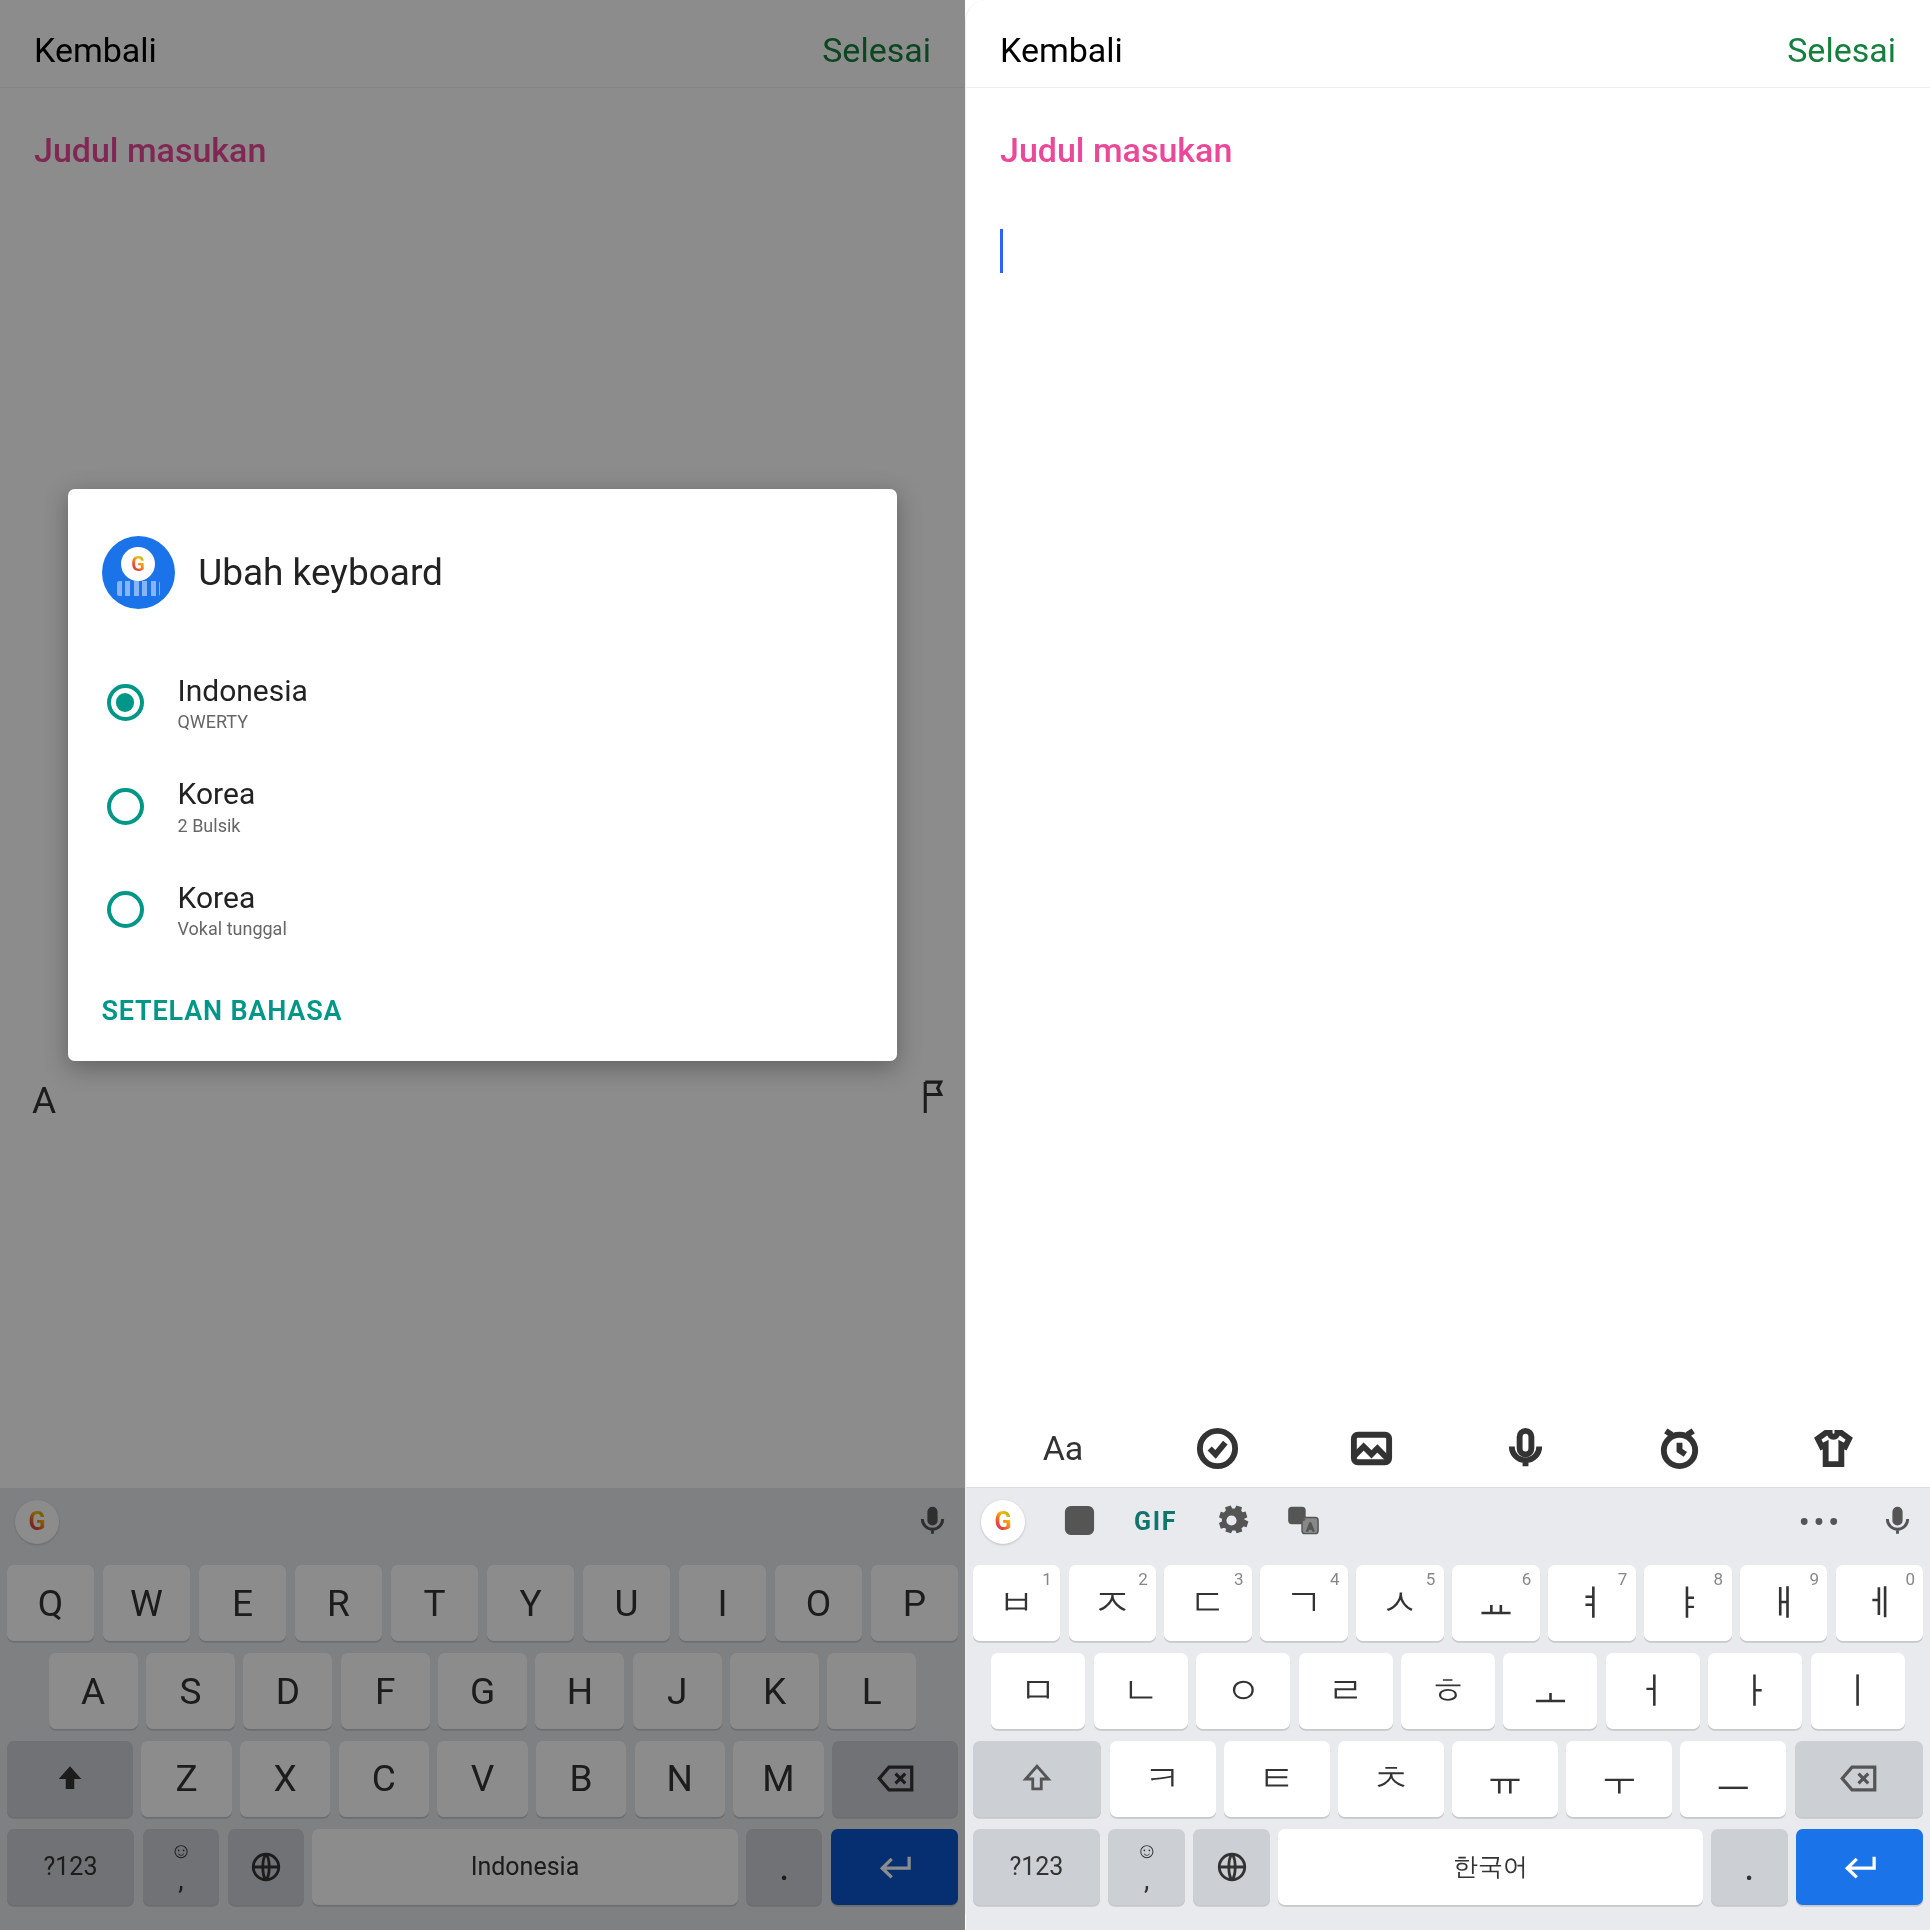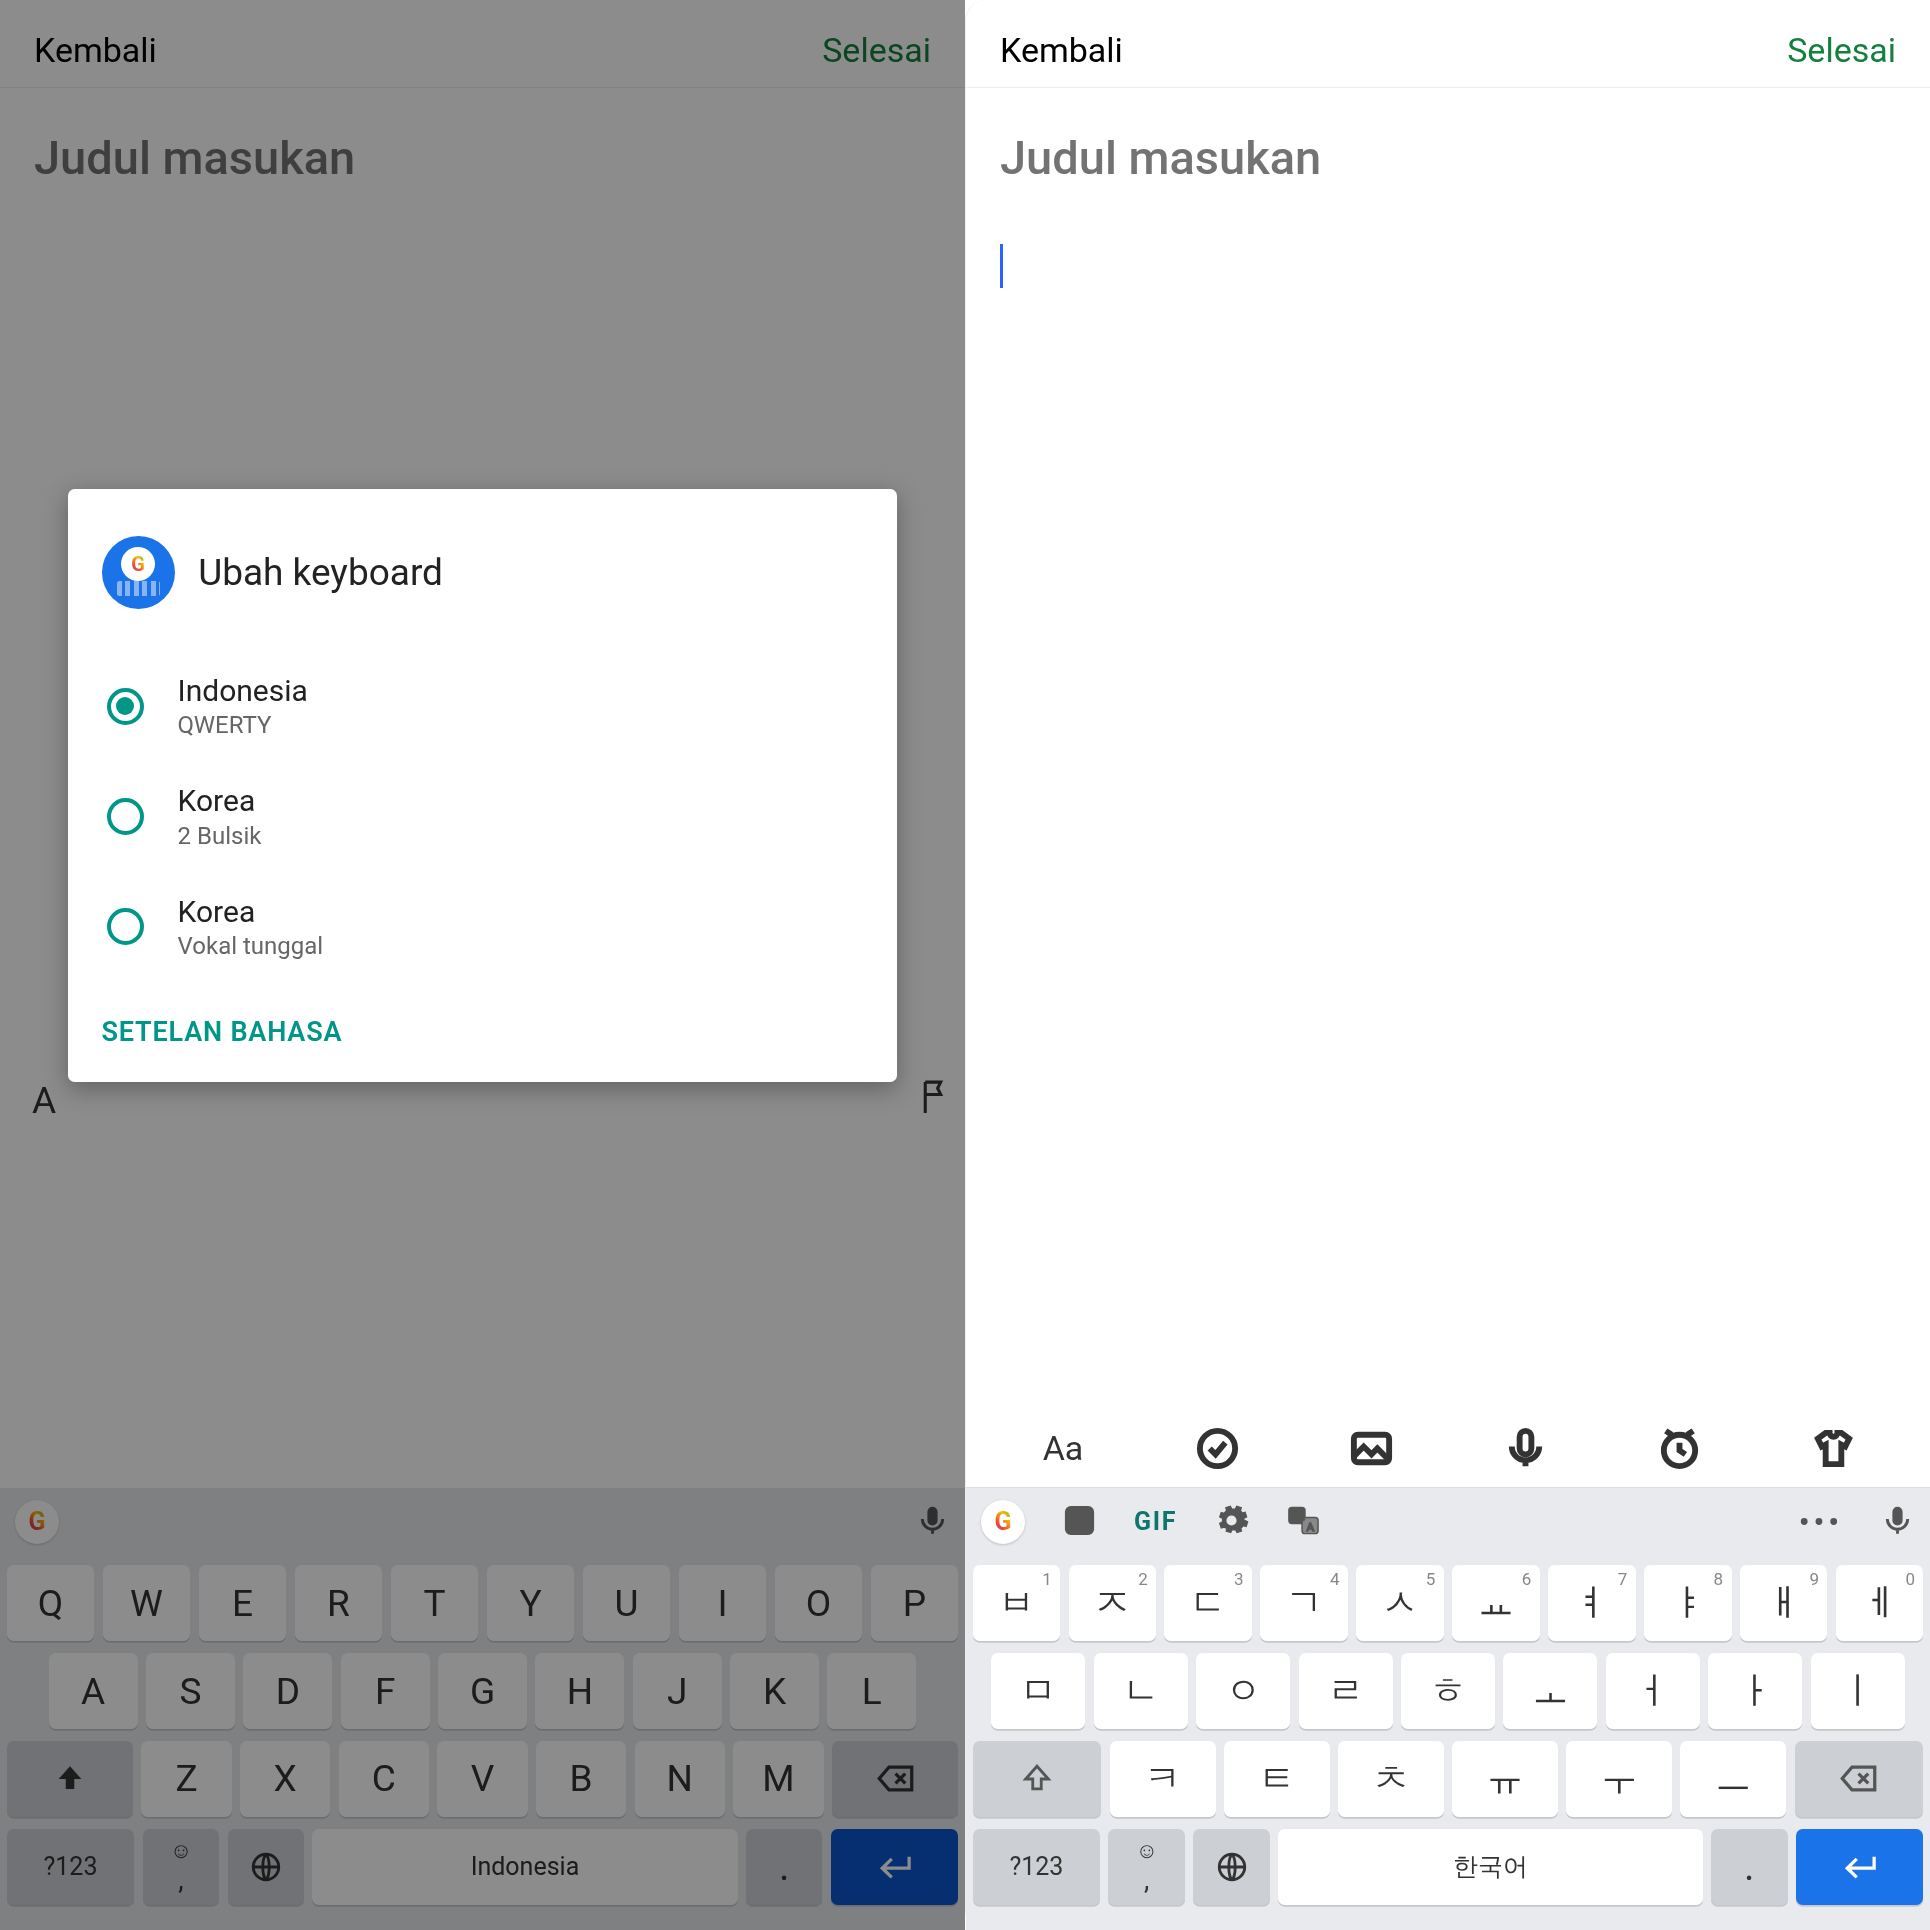--- a/index.html
+++ b/index.html
@@ -7,21 +7,21 @@
   .panel { width: 50%; height: 100%; position: relative; display: flex; flex-direction: column; border-radius: 21px; }
   .panel-left { background: #fff; }
   .panel-right { background: #fff; border-left: 0.8px solid #eee; }
 
   
   .header { display: flex; justify-content: space-between; align-items: center; padding: 30px 34px 17px 34px; font-size: 34px; }
   .back { color: #000; }
   .done { color: #15803d; }
 
   
-  .title-input { padding: 42px 34px 8.4px 34px; font-size: 47px; color: #737373; font-weight: 500; }
+  .title-input { padding: 42px 34px 8.4px 34px; font-size: 34px; color: #ec4899; font-weight: 500; }
   .divider { border-bottom: 0.8px solid #eee; }
 
   .body-area { flex: 1; position: relative; padding: 51px 34px; }
   .cursor { width: 3.4px; height: 44px; background: #2962ff; display: inline-block; }
 
   
   .tool-row { display: flex; justify-content: space-around; align-items: flex-end; padding: 15px 20px; border-bottom: 0.8px solid #ddd; }
   .tool-icon { width: 47px; height: 47px; display: flex; align-items: center; justify-content: center; color: #333; }
   .tool-icon svg { width: 47px; height: 47px; stroke: #333; fill: none; stroke-width: 3; }
 
@@ -52,21 +52,21 @@
   .dialog { background: #fff; border-radius: 6.7px; width: 86%; padding: 47px 34px 34px 34px; box-shadow: 0 6.7px 25px rgba(0,0,0,.3); }
   .dialog-header { display: flex; align-items: center; gap: 23.6px; margin-bottom: 42px; }
   .gboard-badge { width: 73px; height: 73px; border-radius: 50%; background: #1a73e8; display: flex; align-items: center; justify-content: center; position: relative; }
   .gboard-badge::before{ content:''; position:absolute; bottom:13.5px; left:15px; right:15px; height:15px; background: repeating-linear-gradient(90deg,#8ab4f8 0 5px, transparent 5px 8.4px); border-radius:2.5px;}
   .gboard-g { width: 34px; height: 34px; border-radius: 50%; background: #fff; display: flex; align-items: center; justify-content: center; position: relative; top:-8.4px;}
   .dialog-title { font-size: 37px; color: #222; }
   .opt { display: flex; align-items: center; gap: 34px; padding: 22px 5px; }
   .radio { width: 37px; height: 37px; border: 4.2px solid #009688; border-radius: 50%; display: flex; align-items: center; justify-content: center; flex-shrink: 0; }
   .radio.selected::after { content: ''; width: 18.6px; height: 18.6px; background: #009688; border-radius: 50%; }
   .opt-text .opt-title { font-size: 30px; color: #222; }
-  .opt-text .opt-sub { font-size: 24px; color: #666; margin-top: 3.4px; }
+  .opt-text .opt-sub { font-size: 18px; color: #666; margin-top: 3.4px; }
   .dialog-action { margin-top: 34px; font-size: 27px; font-weight: 600; color: #009688; letter-spacing: 0.8px; }
 
   .Aa { font-size: 34px; font-weight: 400; color:#333; }
   .sideglyph { position:absolute; color:#333; font-size:37px; top:1079px;}
   .sideA{ left: 32px;} .sideP{right:11.8px;}
 
   .krow.row2-left .key{ flex: 1; }
   .krow.row2-left { padding: 0 42px; }
   .krow.row2-right { padding: 0 18.6px; }
 </style>

